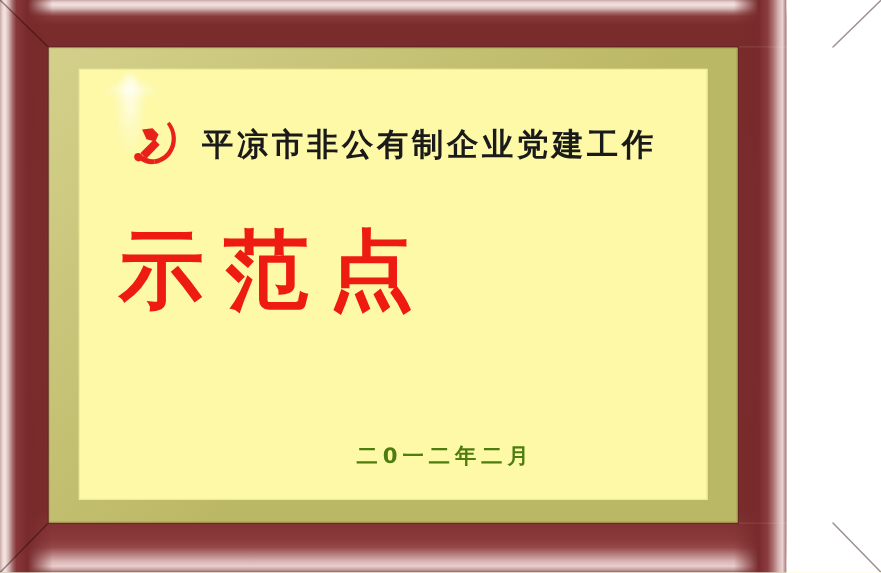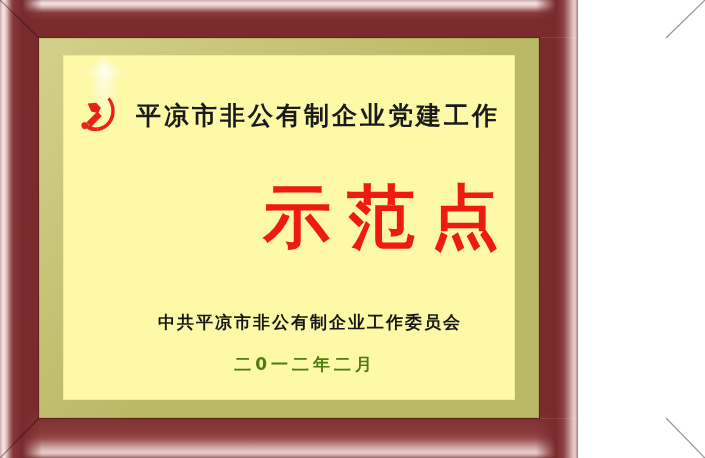--- a/index.html
+++ b/index.html
@@ -10,21 +10,21 @@
   body {
     width: 705px;
     height: 458px;
     overflow: hidden;
     font-family: "DejaVu Sans", sans-serif;
   }
 
   
   .plaque {
     position: relative;
-    width: 578px;
+    width: 629px;
     height: 458px;
     box-sizing: border-box;
     background:
       
       linear-gradient(to bottom,
         #c9a8a8 0px,
         #e8d4d2 2px,
         #f2e2e0 4px,
         #d8b8b6 7px,
         #a87070 10px,
@@ -158,21 +158,21 @@
     letter-spacing: 3px;
     white-space: nowrap;
     line-height: 1;
   }
 
   .headline {
     position: absolute;
     left: 0;
     right: 0;
     top: 128px;
-    text-align: right;
+    text-align: left;
     font-family: "DejaVu Sans", sans-serif;
     font-size: 68px;
     font-weight: bold;
     color: #ee1b12;
     letter-spacing: 16px;
     text-indent: 16px;
     line-height: 1;
     white-space: nowrap;
     margin-left: 16px;
   }
@@ -250,20 +250,19 @@
               <path d="M44 42 L 54 52 L 30 77 L 19 67 Z"></path>
 
               <path d="M22 70 C 17 65, 10 66, 8 71 C 6 77, 11 83, 17 82 C 22 81, 26 75, 22 70 Z"></path>
             </g>
           </svg>
           <div class="title-text">平凉市非公有制企业党建工作</div>
         </div>
 
         <div class="headline">示范点</div>
 
-        <div class="issuer">中共平凉市非公有制企业工作委员会</div>
 
         <div class="issue-date">二0一二年二月</div>
 
       </div>
     </div>
   </div>
 </div>
 
 </body></html>

